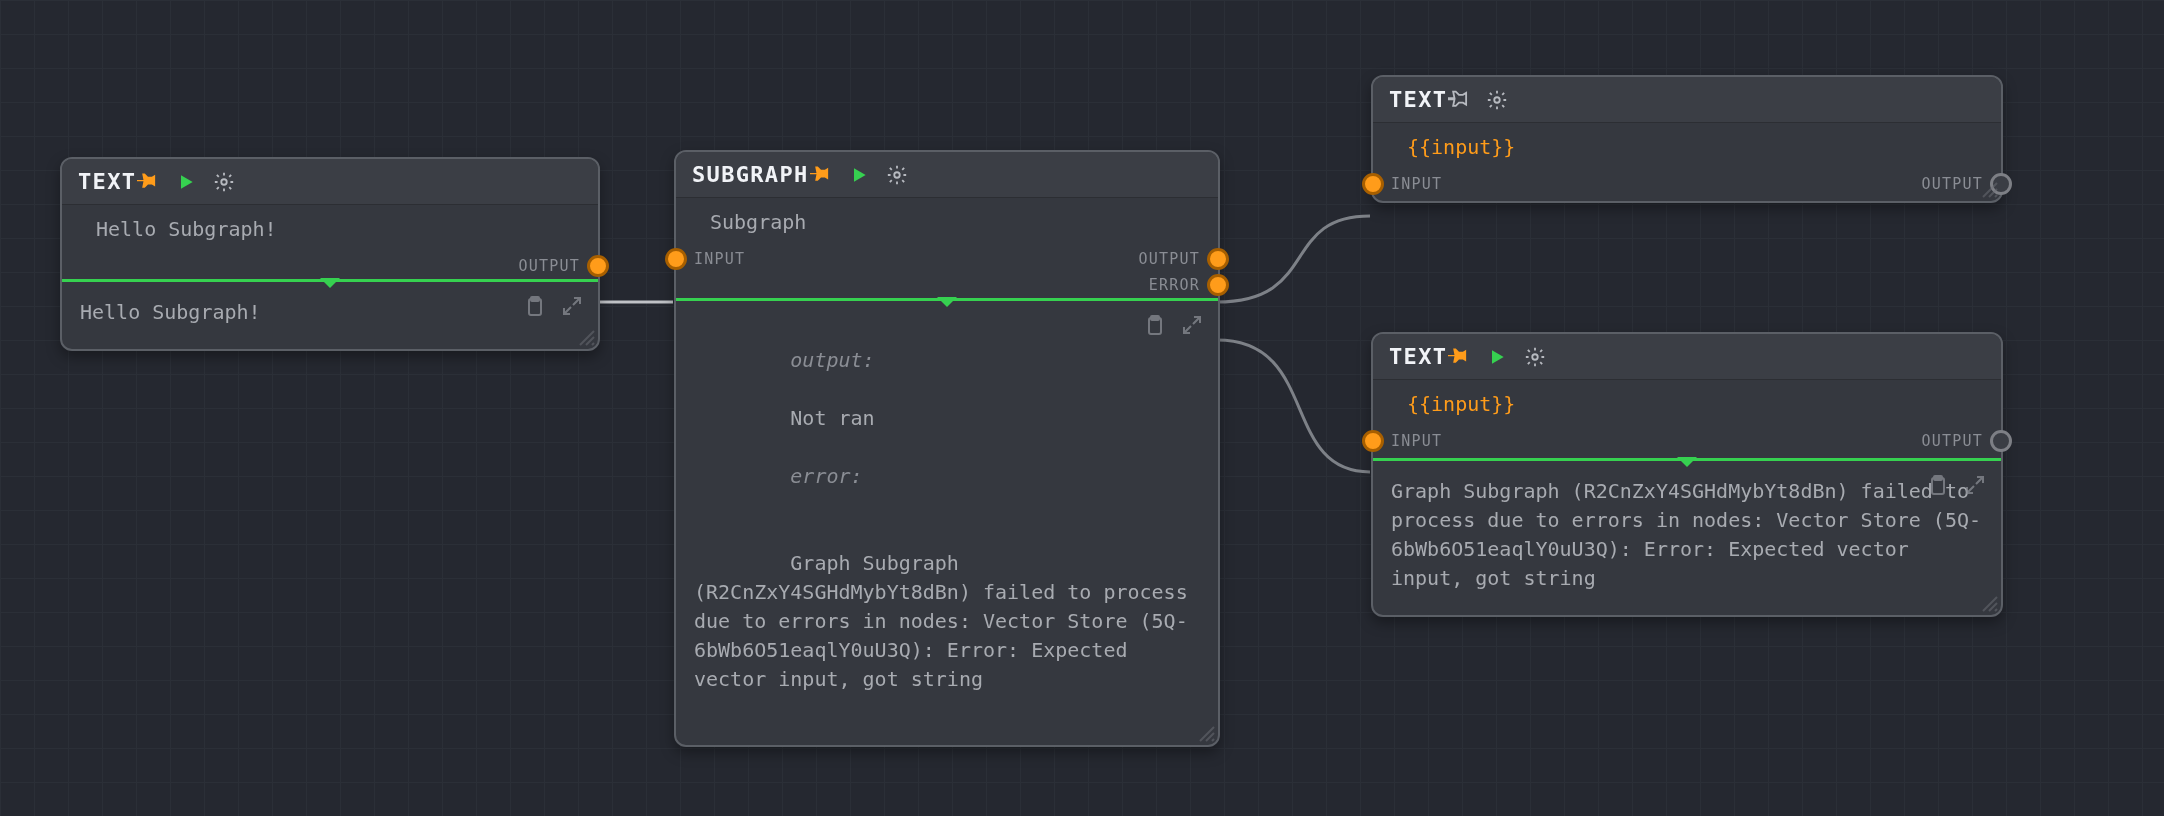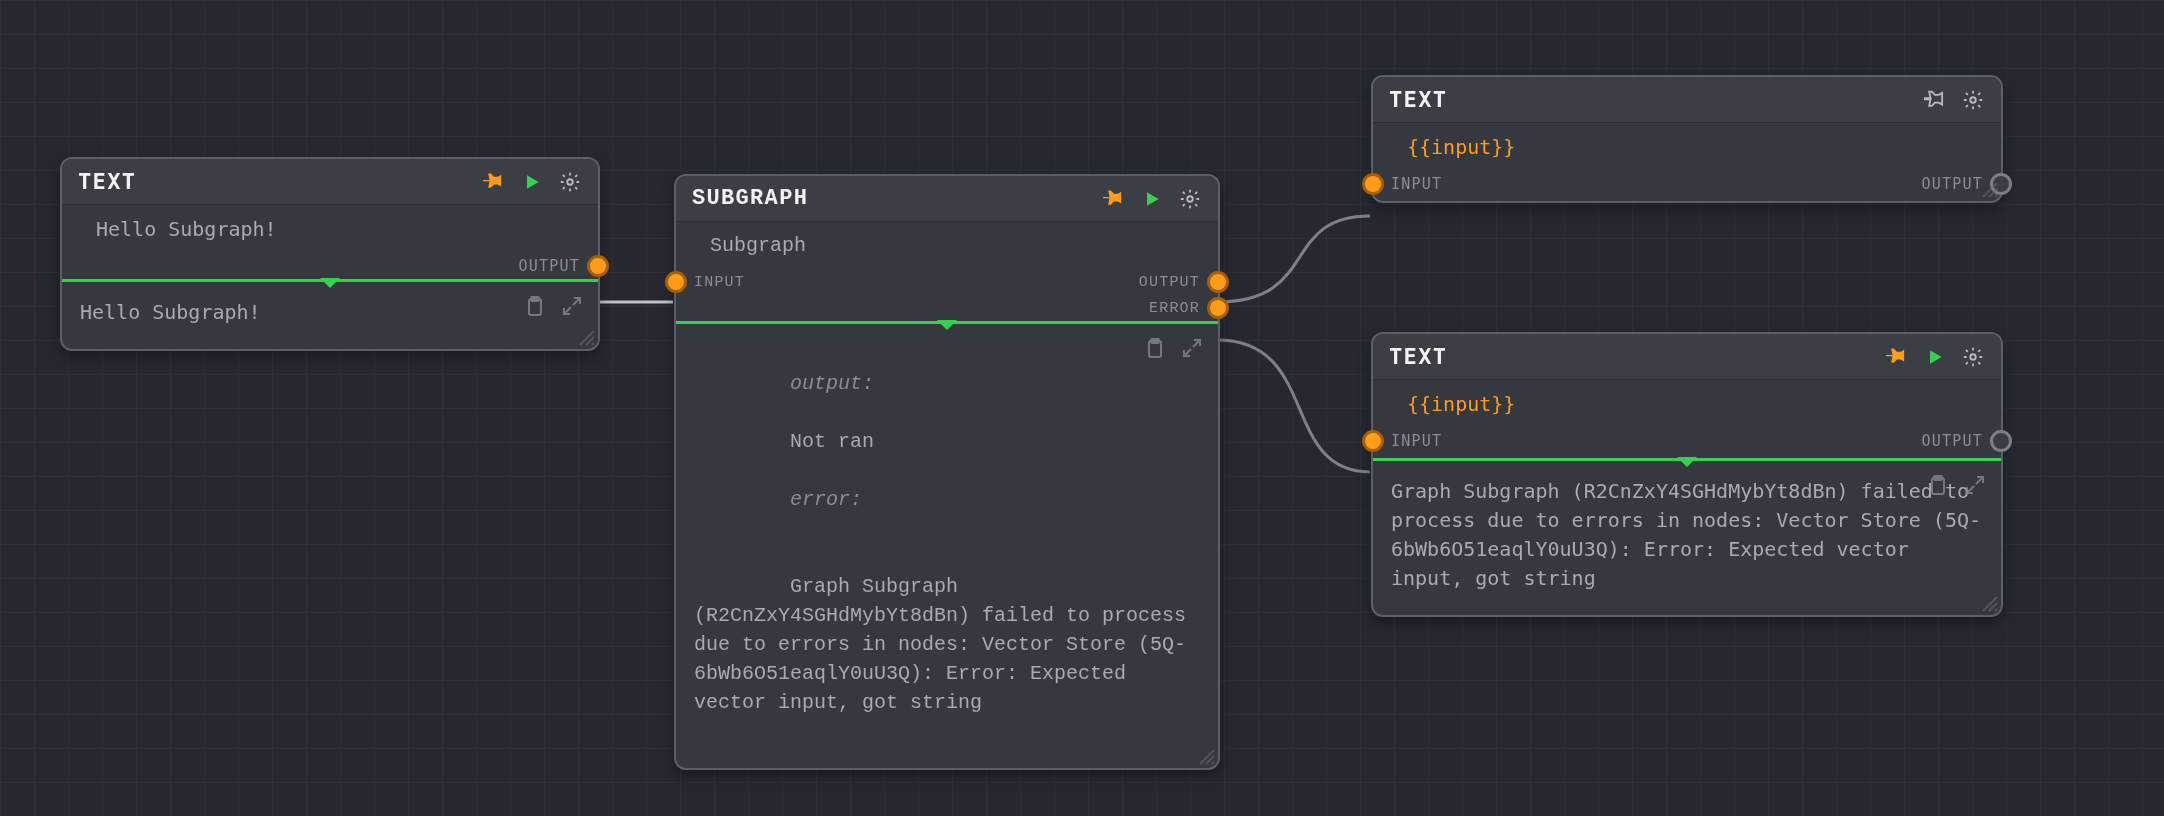--- a/index.html
+++ b/index.html
@@ -47,21 +47,21 @@
     border:2px solid var(--node-border);
     border-radius:12px;
     box-shadow:0 6px 14px rgba(0,0,0,.35);
     display:flex;flex-direction:column;
     overflow:visible;
   }
   .node-header{
     background:var(--node-header);
     border-bottom:1px solid rgba(0,0,0,.25);
     border-radius:10px 10px 0 0;
-    display:flex;align-items:center;justify-content:space-between;
+    display:flex;align-items:center;
     padding:10px 16px;
     font-weight:700;
     letter-spacing:.06em;
     font-size:22px;
   }
   .node-header .title{color:#f1f3f7;}
   .hdr-icons{display:flex;align-items:center;gap:14px;}
   .icon{display:inline-flex;align-items:center;justify-content:center;width:24px;height:24px;}
   .icon svg{display:block;}
 
@@ -185,21 +185,21 @@
       </span>
       <div class="mono">Hello Subgraph!</div>
     </div>
     <span class="dogear">
         <svg width="18" height="18">
           <path d="M2 16 L16 2 M8 16 L16 8 M14 16 L16 14" stroke="#6d7077" stroke-width="2"></path>
         </svg>
       </span>
   </div>
 
-  <div class="node" style="left:674px;top:174px;width:542px;font-family:Liberation Mono, monospace;">
+  <div class="node" style="left:674px;top:150px;width:542px;">
     <div class="node-header">
       <span class="title">SUBGRAPH</span>
       <span class="hdr-icons">
         <span class="icon">
           <svg width="22" height="22" viewBox="0 0 24 24">
               <path fill="#ff9c1a" d="M14 3l7 7-4 1-3 3v5l-2 2-4-6-5 5-1-1 5-5-6-4 2-2h5l3-3 1-4z" transform="rotate(45 12 12)"></path>
             </svg>
         </span>
         <span class="icon">
           <svg width="20" height="20" viewBox="0 0 24 24">

